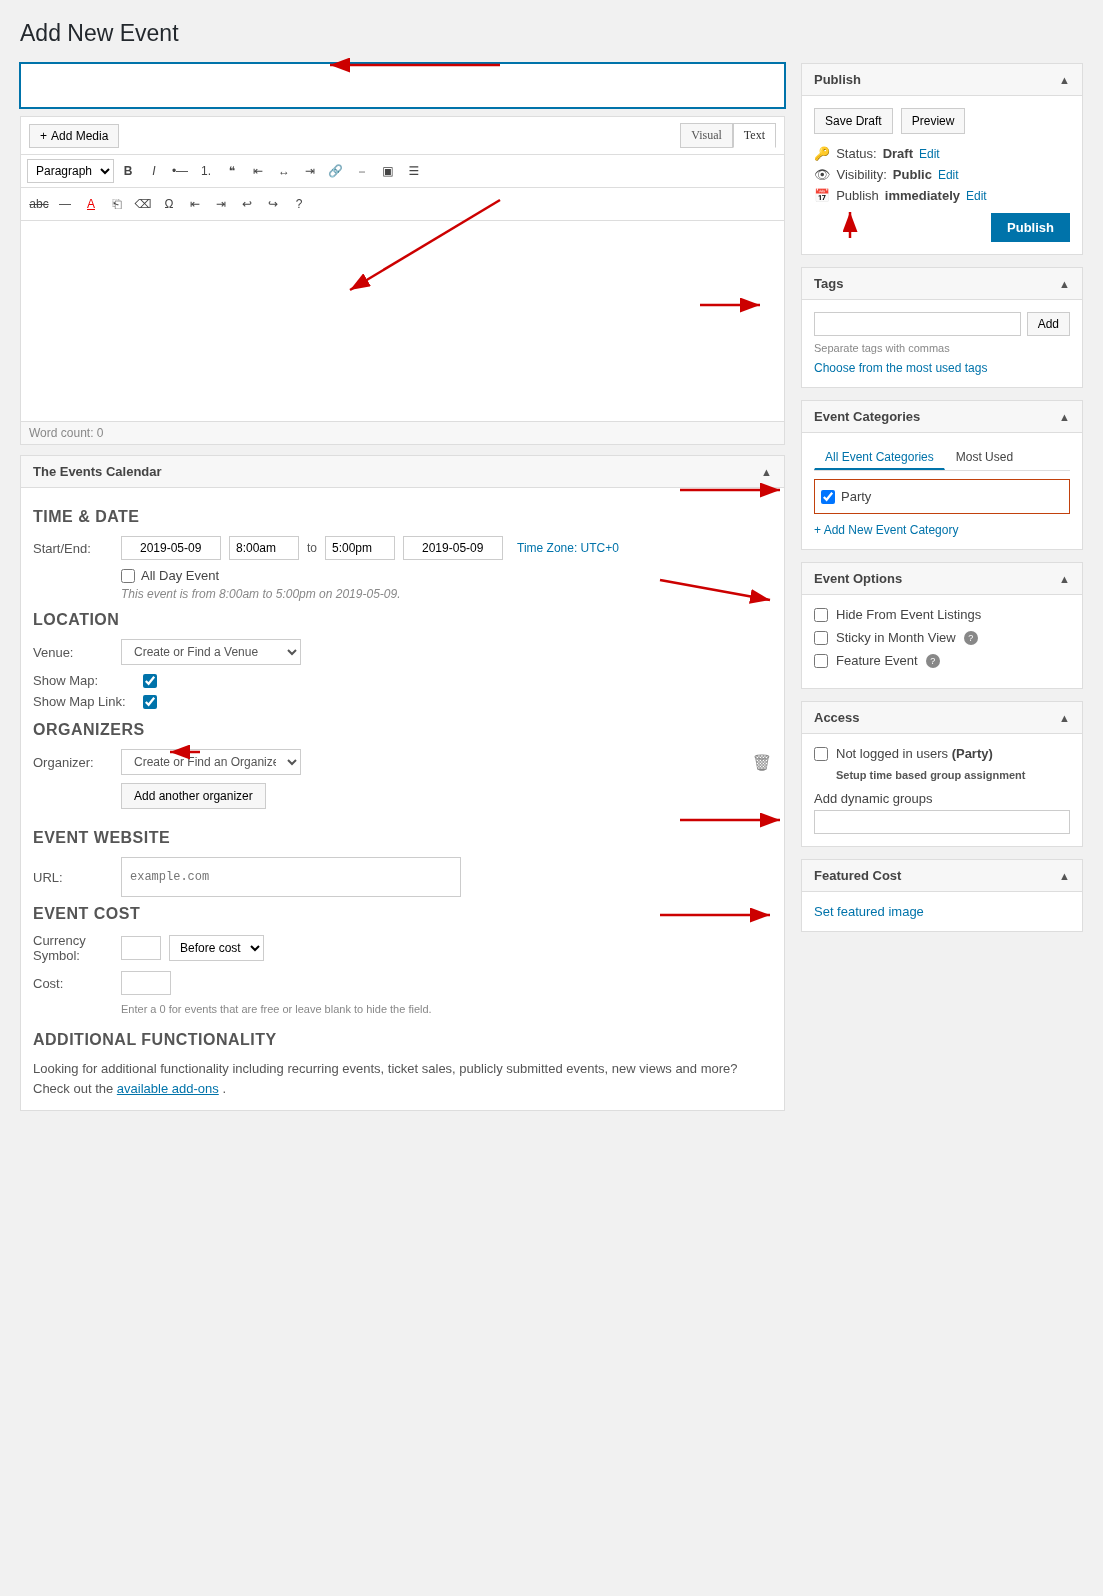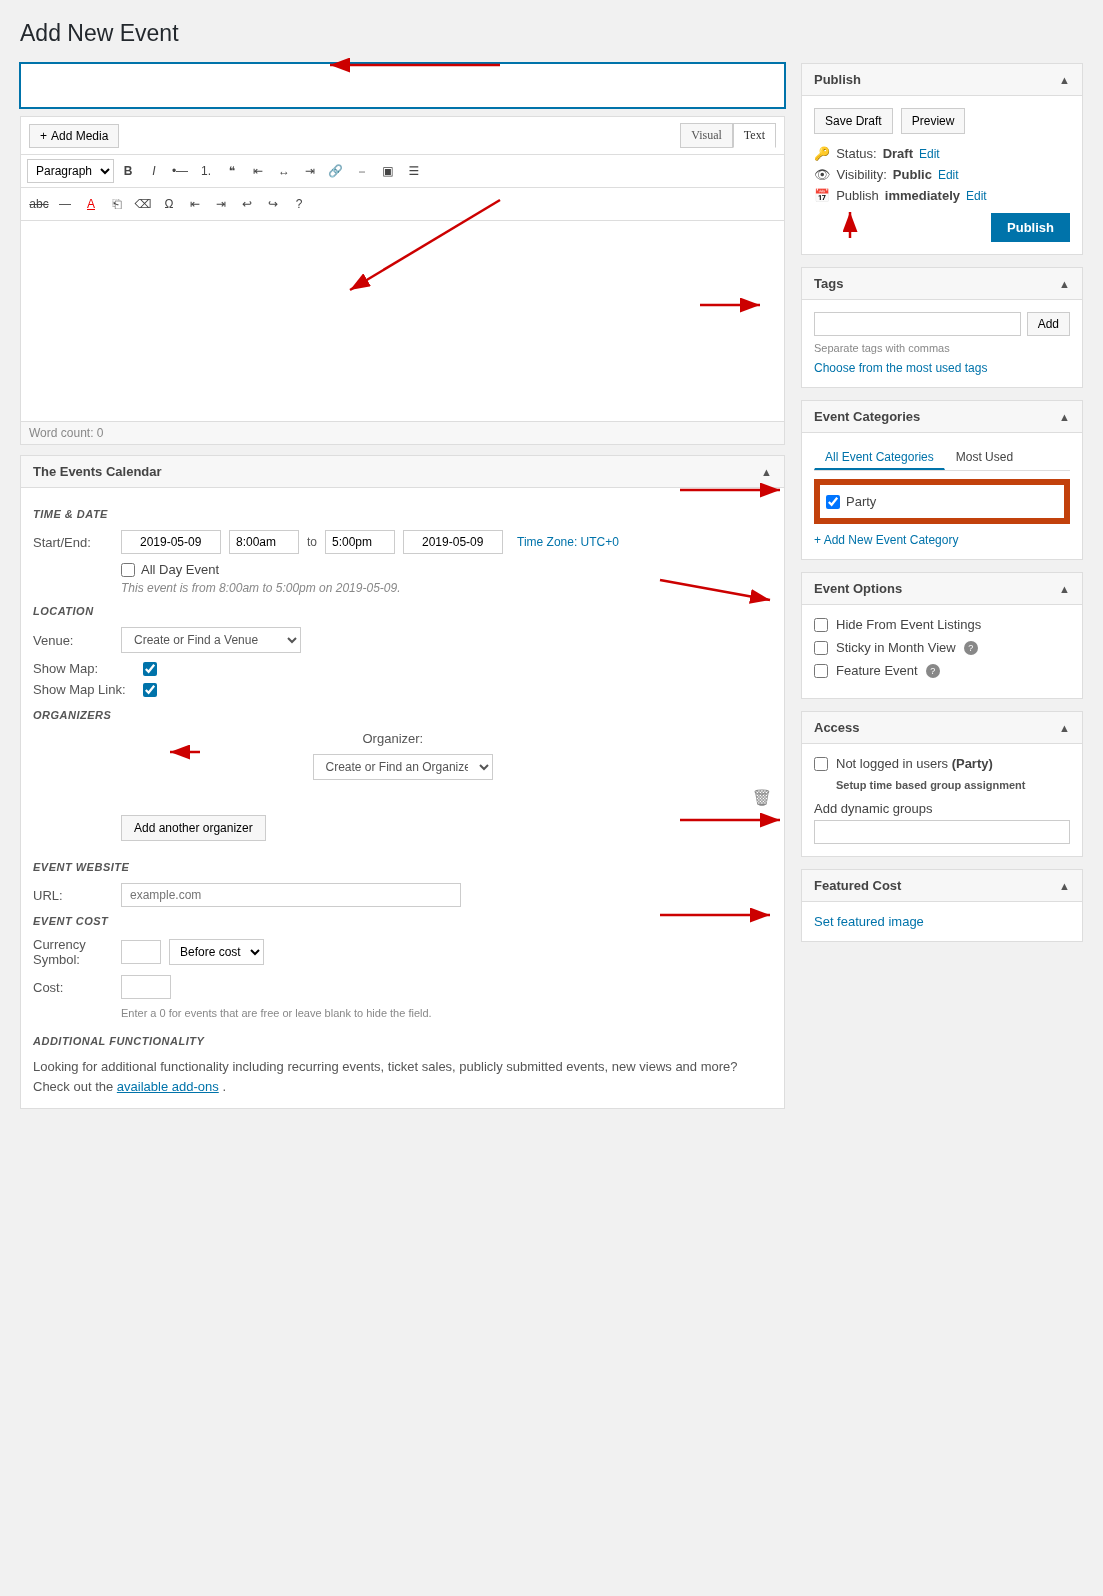--- a/index.html
+++ b/index.html
@@ -42,45 +42,45 @@
     .editor-content { min-height: 200px; padding: 10px; background: #fff; }
     
     .word-count { padding: 4px 8px; font-size: 12px; color: #888; background: #f7f7f7; border-top: 1px solid #ddd; }
     
     
     .meta-box { background: #fff; border: 1px solid #ddd; margin-bottom: 10px; }
     .meta-box-header { background: #f7f7f7; border-bottom: 1px solid #ddd; padding: 8px 12px; display: flex; justify-content: space-between; align-items: center; cursor: pointer; }
     .meta-box-header h3 { font-size: 13px; font-weight: 600; }
     .meta-box-body { padding: 12px; }
     
-    .section-label { font-size: 11px; font-weight: 700; color: #555; margin: 8px 0 10px 0; letter-spacing: 0.5px; font-style: italic; }
+    .section-label { font-size: 16px; font-weight: 700; color: #555; margin: 8px 0 10px 0; letter-spacing: 0.5px; }
     
     .form-row { display: flex; align-items: center; margin-bottom: 8px; gap: 8px; }
     .form-label { width: 80px; font-size: 13px; color: #555; flex-shrink: 0; }
     
     .date-input { border: 1px solid #ccc; padding: 4px 18px; width: 100px; font-size: 12px; }
     .time-input { border: 1px solid #ccc; padding: 4px 6px; width: 70px; font-size: 12px; }
     .to-text { font-size: 12px; color: #555; }
     .timezone-link { font-size: 12px; color: #0073aa; text-decoration: none; margin-left: 6px; }
     
     .checkbox-row { display: flex; align-items: center; gap: 6px; margin-left: 88px; margin-bottom: 4px; }
     .event-time-note { font-size: 12px; color: #888; font-style: italic; margin-left: 88px; margin-bottom: 10px; }
     
     .venue-select { border: 1px solid #ccc; padding: 4px 8px; font-size: 12px; width: 180px; background: #fff; cursor: pointer; color: #555; }
     
     .show-map-row { display: flex; align-items: center; margin-bottom: 6px; }
     .show-map-label { width: 110px; font-size: 13px; color: #555; }
     
-    .organizer-row { display: flex; align-items: center; gap: 8px; margin-bottom: 8px; flex-direction: column; }
+    .organizer-row { display: flex; align-items: center; gap: 8px; margin-bottom: 8px; }
     .organizer-select { border: 1px solid #ccc; padding: 4px 8px; font-size: 12px; width: 180px; background: #fff; cursor: pointer; color: #555; }
     .delete-icon { cursor: pointer; color: #888; font-size: 16px; margin-left: auto; }
     
     .add-organizer-btn { border: 1px solid #ccc; background: #f7f7f7; padding: 5px 12px; font-size: 12px; cursor: pointer; margin-left: 88px; margin-bottom: 12px; }
     
-    .url-input { border: 1px solid #ccc; padding: 4px 8px; font-size: 12px; width: 340px; }
+    .url-input { border: 1px solid #ccc; padding: 12px 8px; font-size: 12px; width: 340px; font-family: Liberation Mono, monospace; }
     
     .currency-row { display: flex; align-items: center; gap: 8px; }
     .currency-input { border: 1px solid #ccc; padding: 4px 6px; width: 40px; font-size: 12px; }
     .before-cost-select { border: 1px solid #ccc; padding: 4px 6px; font-size: 12px; background: #fff; }
     .cost-input { border: 1px solid #ccc; padding: 4px 6px; width: 50px; font-size: 12px; }
     .cost-note { font-size: 11px; color: #888; margin-left: 88px; margin-top: 4px; }
     
     .additional-note { font-size: 13px; color: #555; line-height: 1.5; margin-top: 6px; }
     .additional-note a { color: #0073aa; }
     
@@ -102,21 +102,21 @@
     .tag-row { display: flex; gap: 6px; margin-bottom: 6px; }
     .tag-input { border: 1px solid #ccc; padding: 4px 6px; flex: 1; font-size: 12px; }
     .add-tag-btn { border: 1px solid #ccc; background: #f7f7f7; padding: 4px 10px; font-size: 12px; cursor: pointer; }
     .tag-hint { font-size: 11px; color: #888; margin-bottom: 6px; }
     .tag-link { font-size: 12px; color: #0073aa; text-decoration: none; }
     
     .cat-tabs { display: flex; gap: 0; margin-bottom: 8px; border-bottom: 1px solid #ddd; padding-bottom: 0; }
     .cat-tab { font-size: 12px; padding: 4px 10px; cursor: pointer; border: 1px solid transparent; }
     .cat-tab.active { color: #0073aa; border-bottom: 2px solid #0073aa; }
     
-    .cat-list { max-height: 120px; overflow-y: auto; border: 6px solid #c2410c; padding: 6px; margin-bottom: 8px; }
+    .cat-list { max-height: 120px; overflow-y: auto; border: 1px solid #c2410c; padding: 6px; margin-bottom: 8px; }
     .cat-item { display: flex; align-items: center; gap: 6px; padding: 3px 0; font-size: 13px; }
     .add-cat-link { font-size: 12px; color: #0073aa; text-decoration: none; }
     
     .option-row { display: flex; align-items: center; gap: 8px; margin-bottom: 8px; font-size: 13px; }
     .option-row input[type=checkbox] { margin: 0; }
     .help-icon { display: inline-flex; width: 14px; height: 14px; background: #888; color: #fff; border-radius: 50%; font-size: 9px; align-items: center; justify-content: center; cursor: help; }
     
     .access-note { font-size: 11px; font-weight: 700; margin-left: 22px; color: #555; }
     .dynamic-groups-label { font-size: 13px; margin-bottom: 4px; }
     .dynamic-groups-input { border: 1px solid #ccc; padding: 4px 6px; width: 100%; font-size: 12px; }

